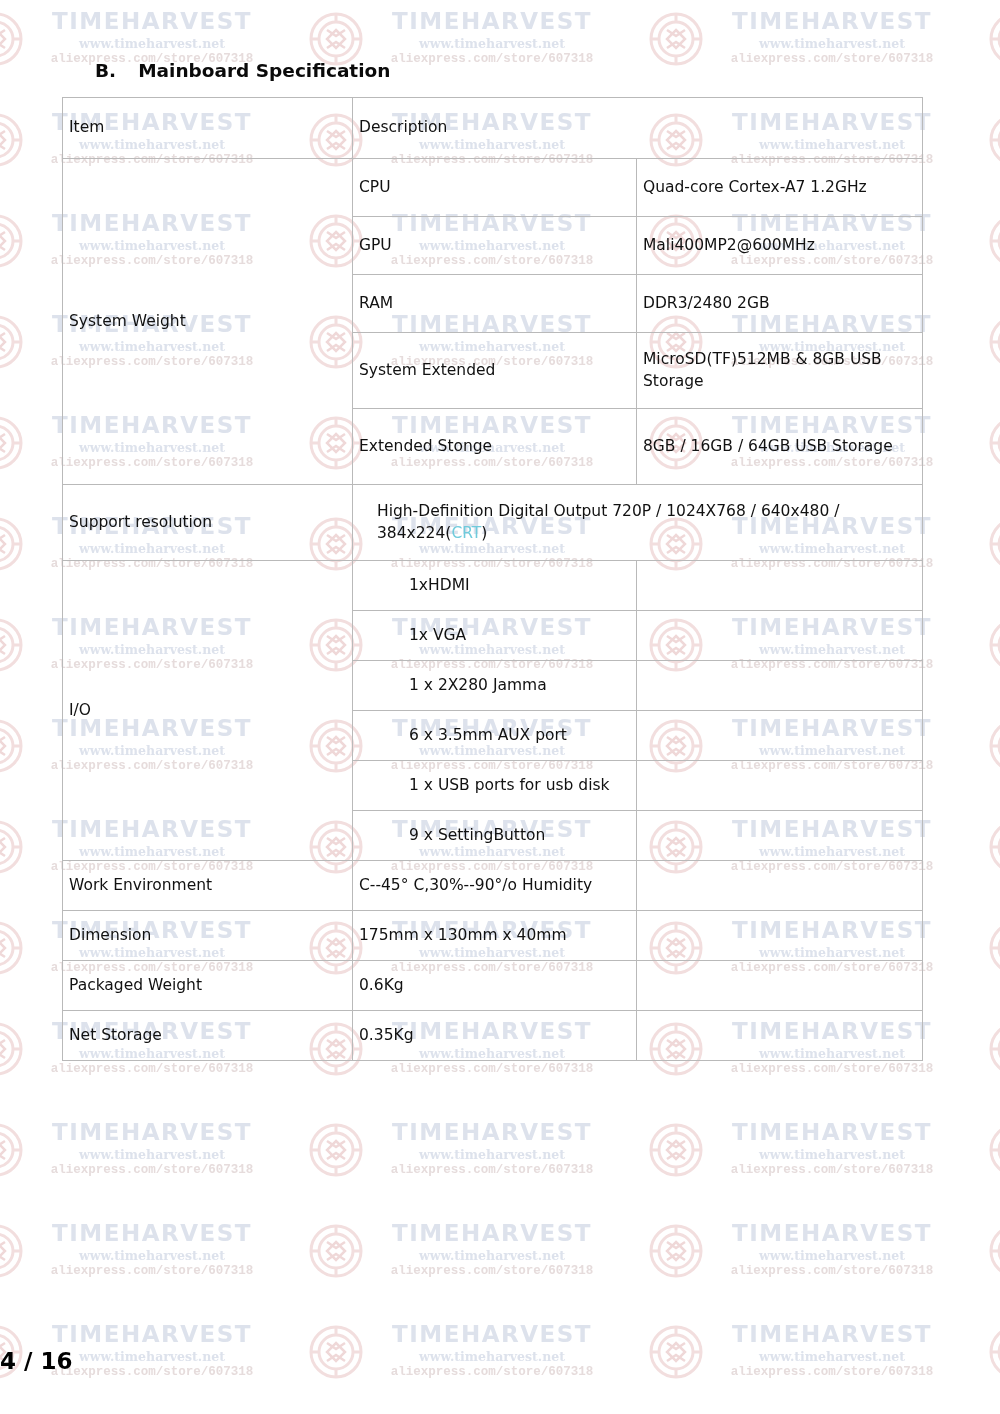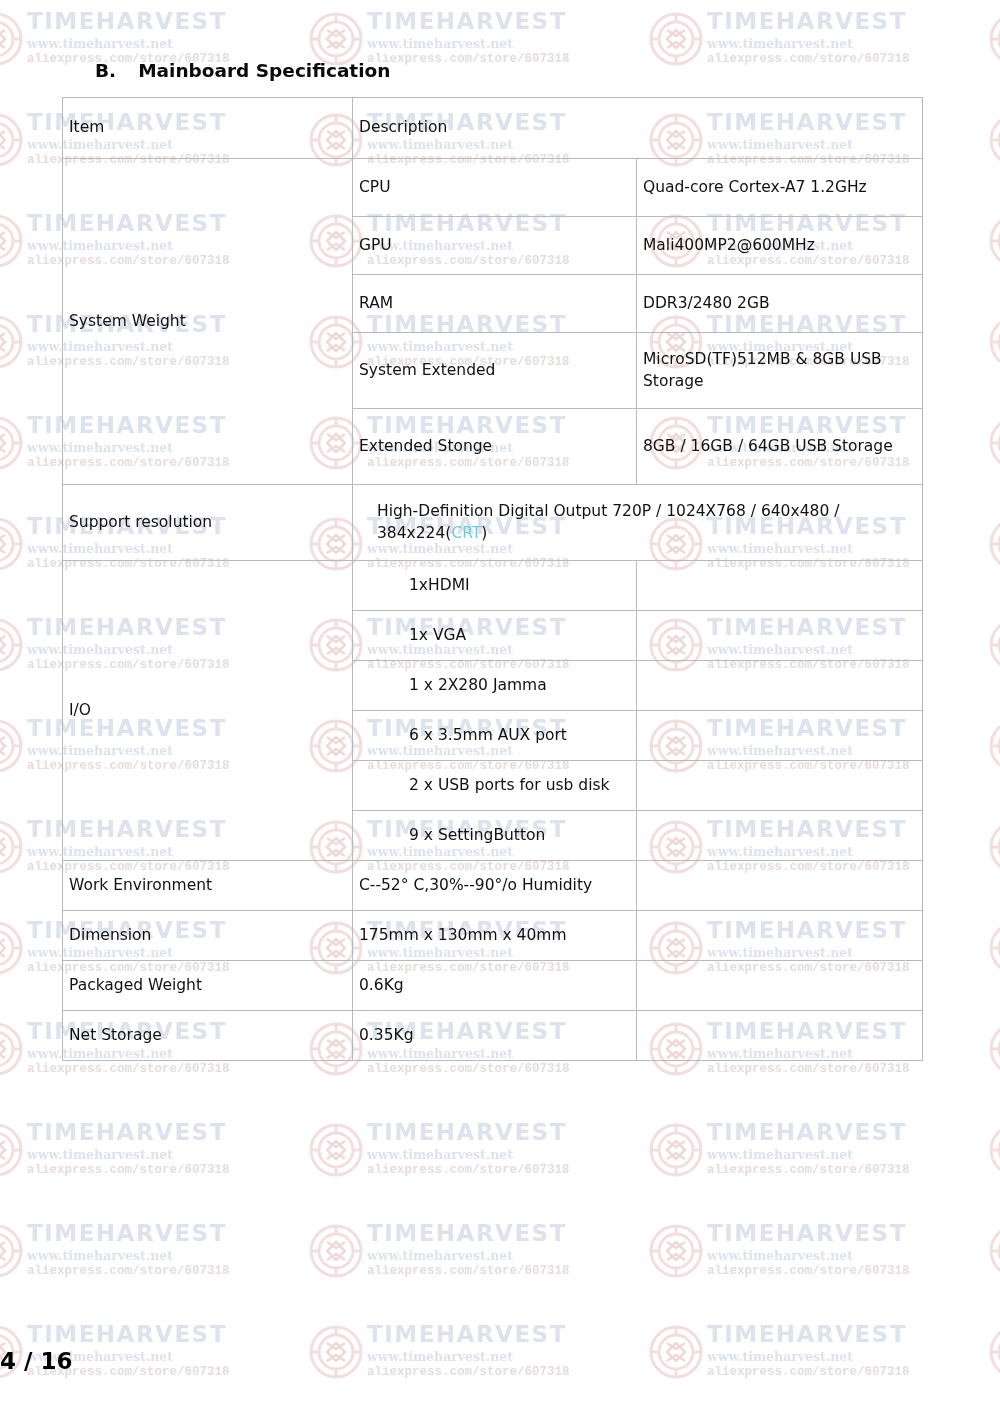--- a/index.html
+++ b/index.html
@@ -34,20 +34,21 @@
     left: 0;
     top: 2px;
     width: 62px;
     height: 62px;
   }
   .wm-text-block {
     position: absolute;
     left: 62px;
     top: 4px;
     width: 250px;
+    text-align: center;
   }
   .wm-brand {
     font-family: "DejaVu Sans", sans-serif;
     font-weight: bold;
     font-size: 23px;
     letter-spacing: 1.5px;
     color: #dde2ec;
     line-height: 1;
     white-space: nowrap;
   }
@@ -1127,30 +1128,30 @@
         </tr>
         <tr class="r-io">
           <td class="io-cell">1 x 2X280 Jamma</td>
           <td></td>
         </tr>
         <tr class="r-io">
           <td class="io-cell">6 x 3.5mm AUX port</td>
           <td></td>
         </tr>
         <tr class="r-io">
-          <td class="io-cell">2 x USB ports for usb disk</td>
+          <td class="io-cell">1 x USB ports for usb disk</td>
           <td></td>
         </tr>
         <tr class="r-io">
           <td class="io-cell">9 x SettingButton</td>
           <td></td>
         </tr>
         <tr class="r-io">
           <td class="left-label">Work Environment</td>
-          <td>C--52° C,30%--90°/o Humidity</td>
+          <td>C--45° C,30%--90°/o Humidity</td>
           <td></td>
         </tr>
         <tr class="r-io">
           <td class="left-label">Dimension</td>
           <td>175mm x 130mm x 40mm</td>
           <td></td>
         </tr>
         <tr class="r-io">
           <td class="left-label">Packaged Weight</td>
           <td>0.6Kg</td>

